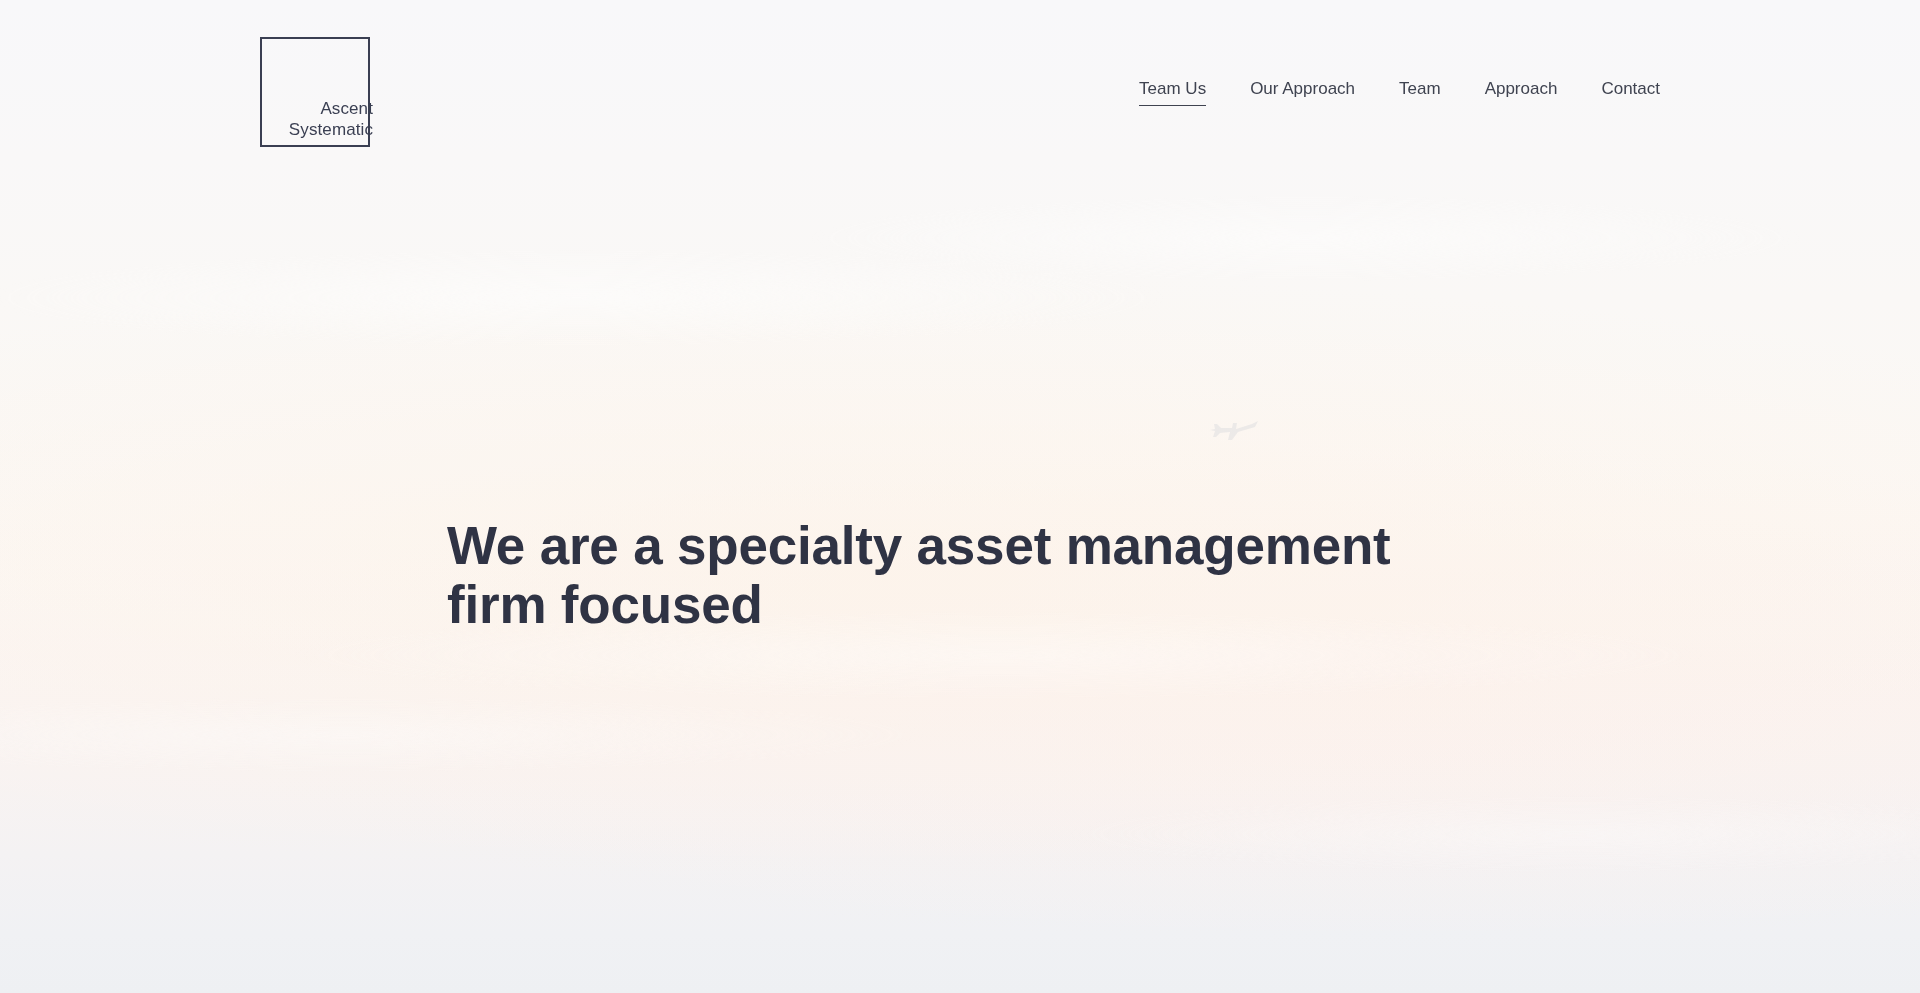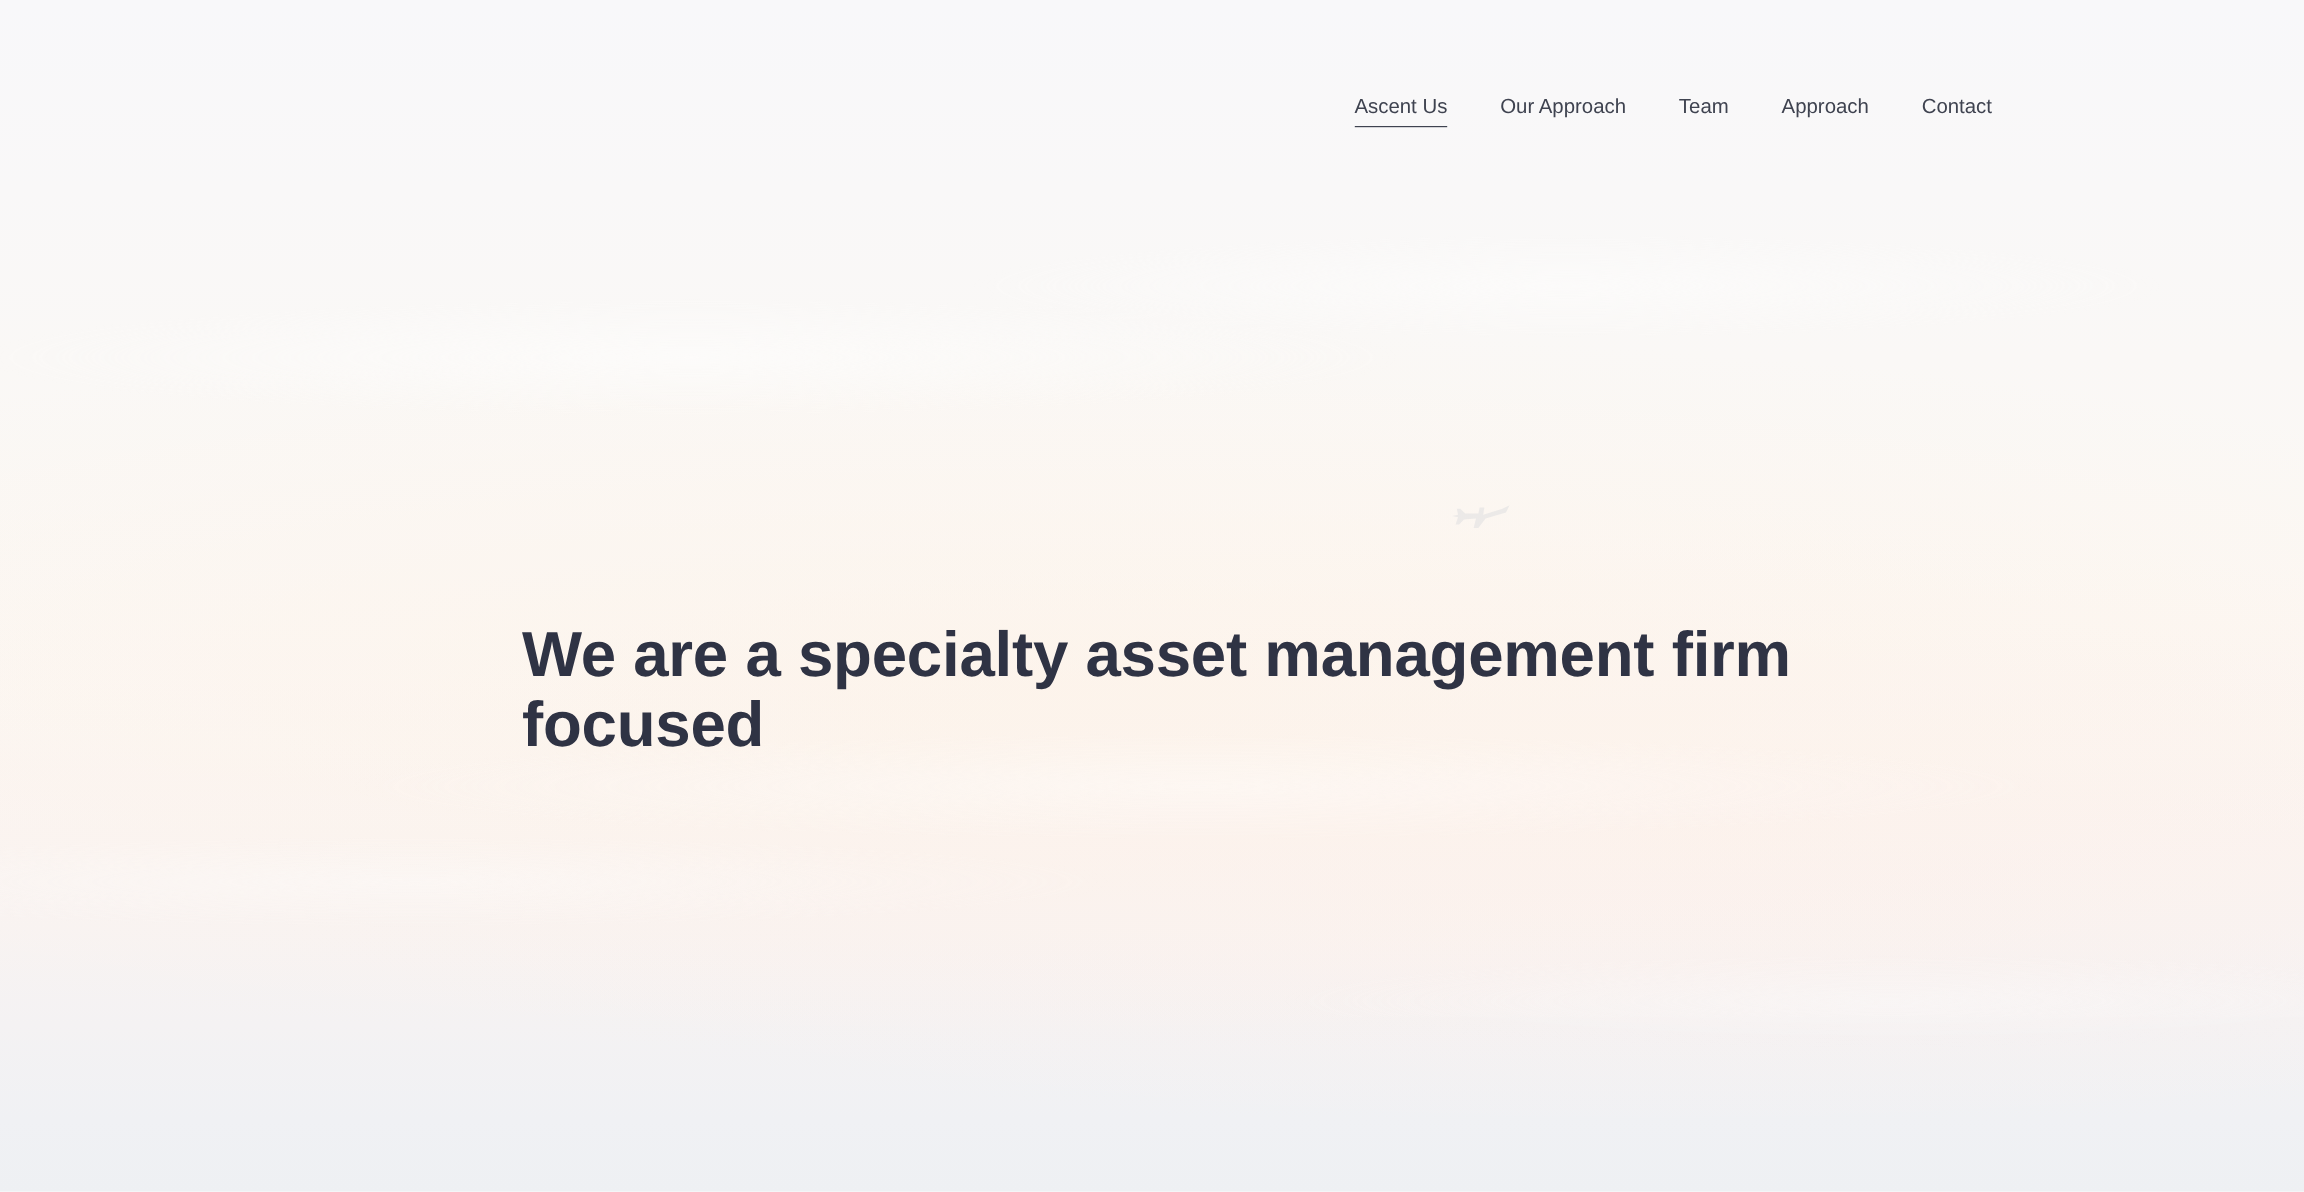--- a/index.html
+++ b/index.html
@@ -158,21 +158,21 @@
 
   .hero-headline {
     color: #2f3344;
     font-family: "Liberation Sans", sans-serif;
     font-weight: bold;
     font-size: 53px;
     line-height: 59px;
     letter-spacing: -0.2px;
   }
 
-  .hero-headline .hl-line { display: block; }
+  .hero-headline .hl-line { display: block; margin-left: 12px; }
 
   
   .airplane {
     position: absolute;
     left: 1208px;
     top: 418px;
     width: 52px;
     height: 26px;
     opacity: 0.30;
     z-index: 3;
@@ -189,23 +189,29 @@
   <div class="cloud-layer"></div>
 
   <div class="airplane">
     <svg viewBox="0 0 52 26" xmlns="http://www.w3.org/2000/svg" aria-hidden="true">
       <path d="M44 6 L50 3 L47 9 L30 14 L24 22 L20 22 L22 14 L12 15 L8 19 L5 19 L7 13 L2 12 L7 11 L6 6 L9 6 L13 10 L24 10 L25 5 L29 5 L28 11 Z" fill="#c9cdd4"></path>
     </svg>
   </div>
 
   <header class="site-header">
 
+    <a class="brand-logo" href="#">
+      <span class="brand-logo-text">
+        <span class="brand-logo-line">Ascent</span>
+        <span class="brand-logo-line">Systematic</span>
+      </span>
+    </a>
 
     <nav class="main-nav">
-      <a class="nav-item is-active" href="#">Ascent Us</a>
+      <a class="nav-item is-active" href="#">Team Us</a>
       <a class="nav-item" href="#">Our Approach</a>
       <a class="nav-item" href="#">Team</a>
       <a class="nav-item" href="#">Approach</a>
       <a class="nav-item" href="#">Contact</a>
     </nav>
 
   </header>
 
   <div class="hero-copy">
     <h1 class="hero-headline">

